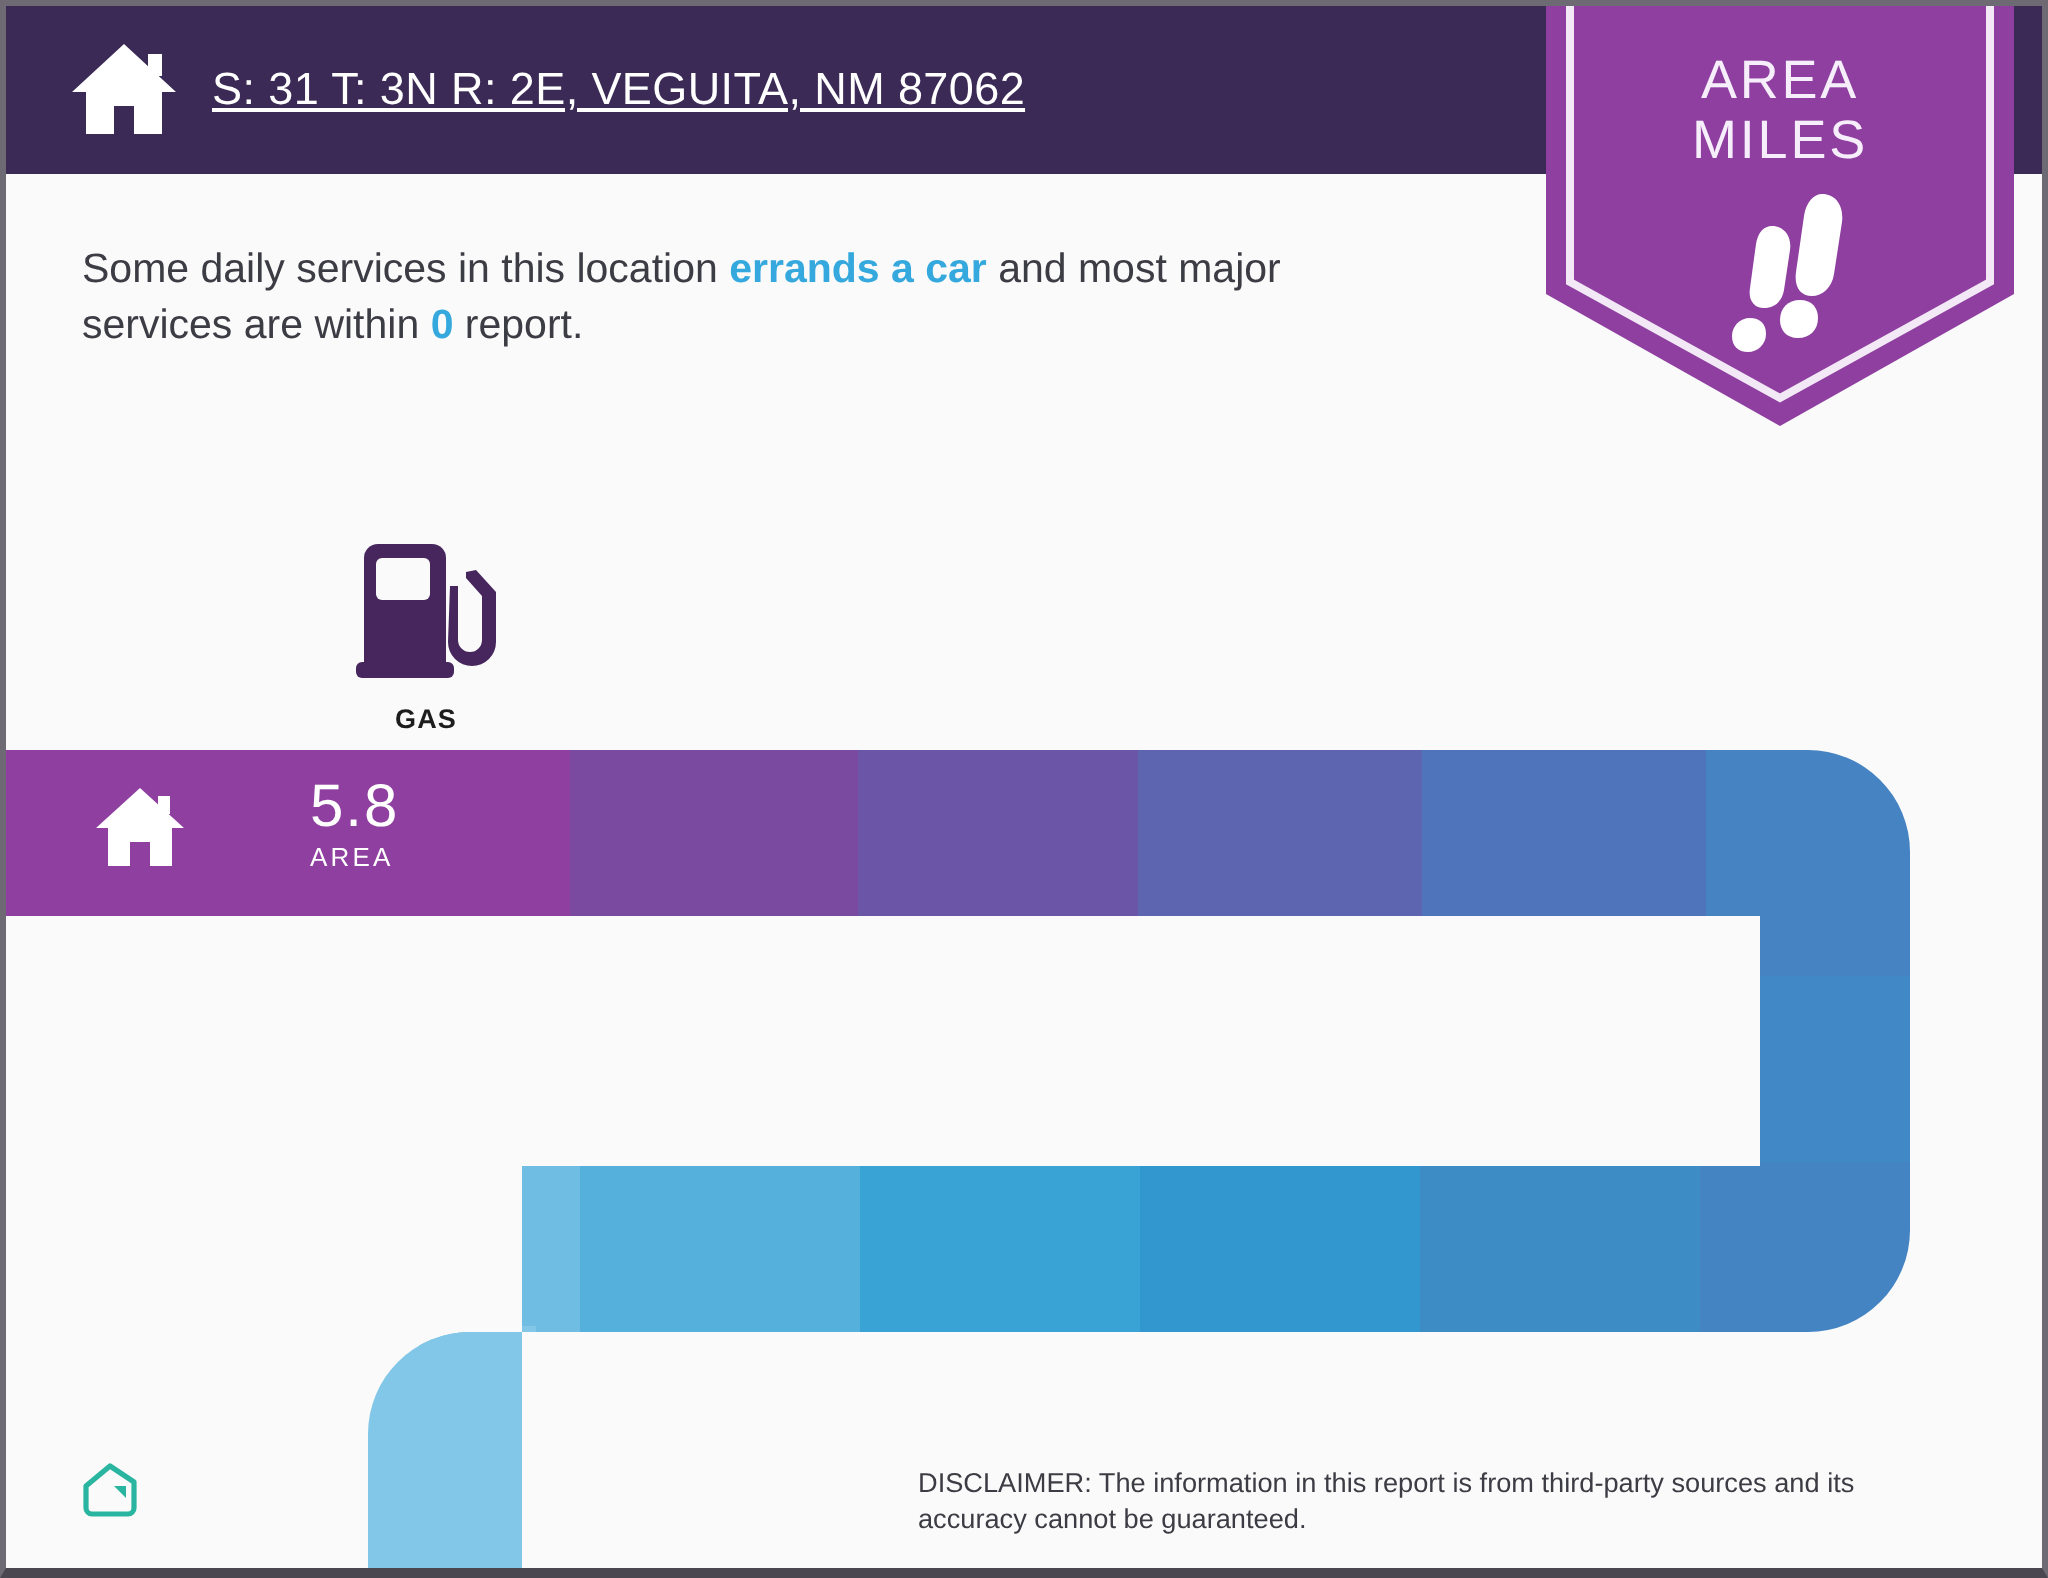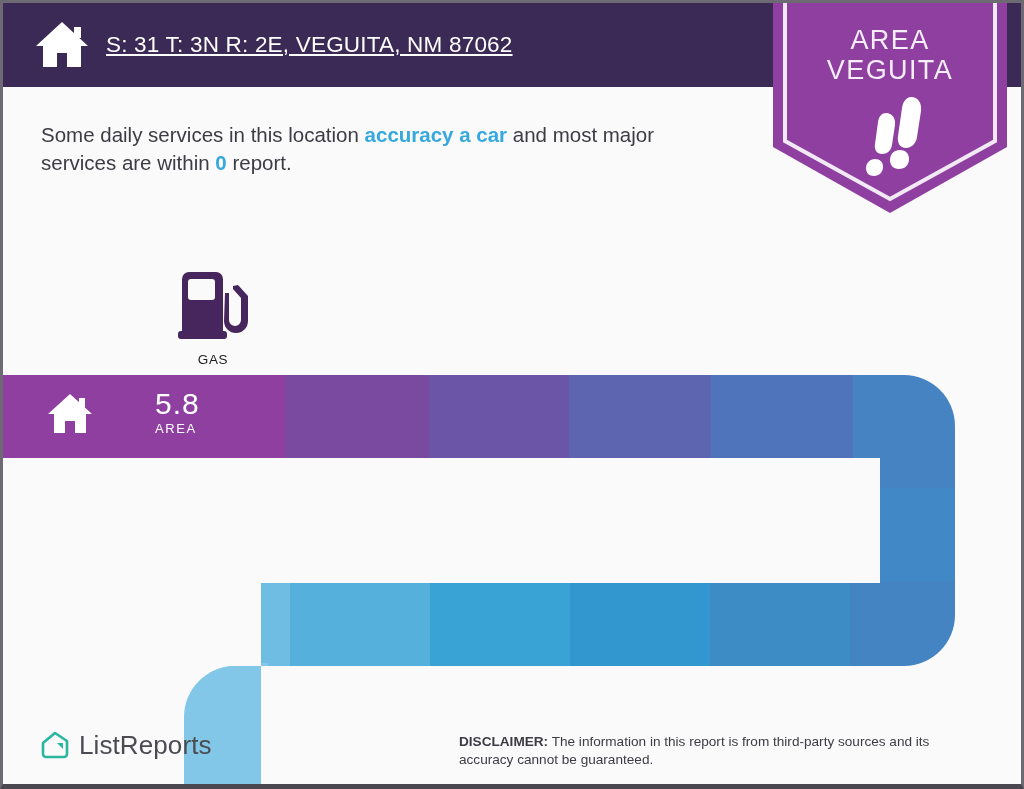--- a/index.html
+++ b/index.html
@@ -88,21 +88,21 @@
     position: absolute;
     left: 150px;
     top: 268px;
     width: 120px;
     text-align: center;
   }
   .cat-icon-wrap svg { display: block; margin: 0 auto; }
   .cat-label {
     margin-top: 9px;
     font-size: 13.5px;
-    font-weight: normal;
+    font-weight: bold;
     letter-spacing: 0.6px;
     color: #1d1d1d;
   }
 
   
   .track { position: absolute; left: 0; top: 0; width: 1024px; height: 789px; z-index: 1; }
   .track svg { display: block; }
 
   .bar-home-icon {
     position: absolute;
@@ -153,21 +153,21 @@
   .disclaimer {
     position: absolute;
     left: 456px;
     top: 730px;
     width: 524px;
     font-size: 13.6px;
     line-height: 18px;
     color: #3c3c44;
     z-index: 4;
   }
-  .disclaimer b { font-weight: bold; }
+  .disclaimer b { font-weight: normal; }
 </style>
 </head>
 <body>
 
 <div id="page">
 
   <div class="track">
     <svg width="1024" height="789" viewBox="0 0 1024 789">
       <defs>
         <clipPath id="snakeClip">
@@ -234,26 +234,26 @@
       <path d="M14 0 L14 140 L119 198 L224 140 L224 0" fill="none" stroke="#f3e9f6" stroke-width="4"></path>
       <g fill="#ffffff">
         <path d="M115 112 c6 0 10 5 9 12 l-3 20 c-1 6 -5 9 -10 9 c-5 0 -8 -4 -7 -10 l3 -22 c1 -6 4 -9 8 -9 Z"></path>
         <path d="M104 158 c5 0 8 3 8 8 c0 5 -4 9 -9 9 c-5 0 -8 -3 -8 -8 c0 -5 4 -9 9 -9 Z"></path>
         <path d="M140 96 c7 0 11 6 10 14 l-4 26 c-1 7 -6 11 -11 11 c-6 0 -9 -5 -8 -12 l4 -28 c1 -7 5 -11 9 -11 Z"></path>
         <path d="M129 149 c6 0 9 4 9 9 c0 6 -4 10 -10 10 c-6 0 -9 -4 -9 -9 c0 -6 4 -10 10 -10 Z"></path>
       </g>
     </svg>
     <div class="badge-text">
       <span>AREA</span><br>
-      <span>VEGUITA</span>
+      <span>MILES</span>
     </div>
   </div>
 
   <div class="intro">
-    <span>Some daily services in this location </span><span class="hl">accuracy a car</span><span> and most major services are within </span><span class="hl">0</span><span> report.</span>
+    <span>Some daily services in this location </span><span class="hl">errands a car</span><span> and most major services are within </span><span class="hl">0</span><span> report.</span>
   </div>
 
   <div class="cat-icon-wrap">
     <svg width="74" height="72" viewBox="0 0 74 72">
       <g fill="#46265c">
         <path d="M6 8 a7 7 0 0 1 7 -7 h27 a7 7 0 0 1 7 7 v52 h-41 Z"></path>
         <rect x="2" y="60" width="49" height="8" rx="3"></rect>
         <rect x="12" y="8" width="27" height="21" rx="3" fill="#fafafa"></rect>
       </g>
       <path fill="#46265c" d="M49 22 h4 v27 a6 6 0 0 0 6 6 a6 6 0 0 0 6 -6 v-22
@@ -269,20 +269,19 @@
   <div class="bar-value">
     <span class="num">5.8</span>
     <span class="unit">AREA</span>
   </div>
 
   <div class="logo">
     <svg width="32" height="32" viewBox="0 0 32 32">
       <path d="M16 4 L28 12 L28 25 a3 3 0 0 1 -3 3 L7 28 a3 3 0 0 1 -3 -3 L4 14 Z" fill="none" stroke="#2ab5a0" stroke-width="2.6" stroke-linejoin="round"></path>
       <path d="M18 14 L24 14 L24 20 Z" fill="#2ab5a0"></path>
     </svg>
-    <span class="logo-text">ListReports</span>
   </div>
 
   <div class="disclaimer">
     <b>DISCLAIMER:</b><span> The information in this report is from third-party sources and its accuracy cannot be guaranteed.</span>
   </div>
 
 </div>
 
 </body></html>

